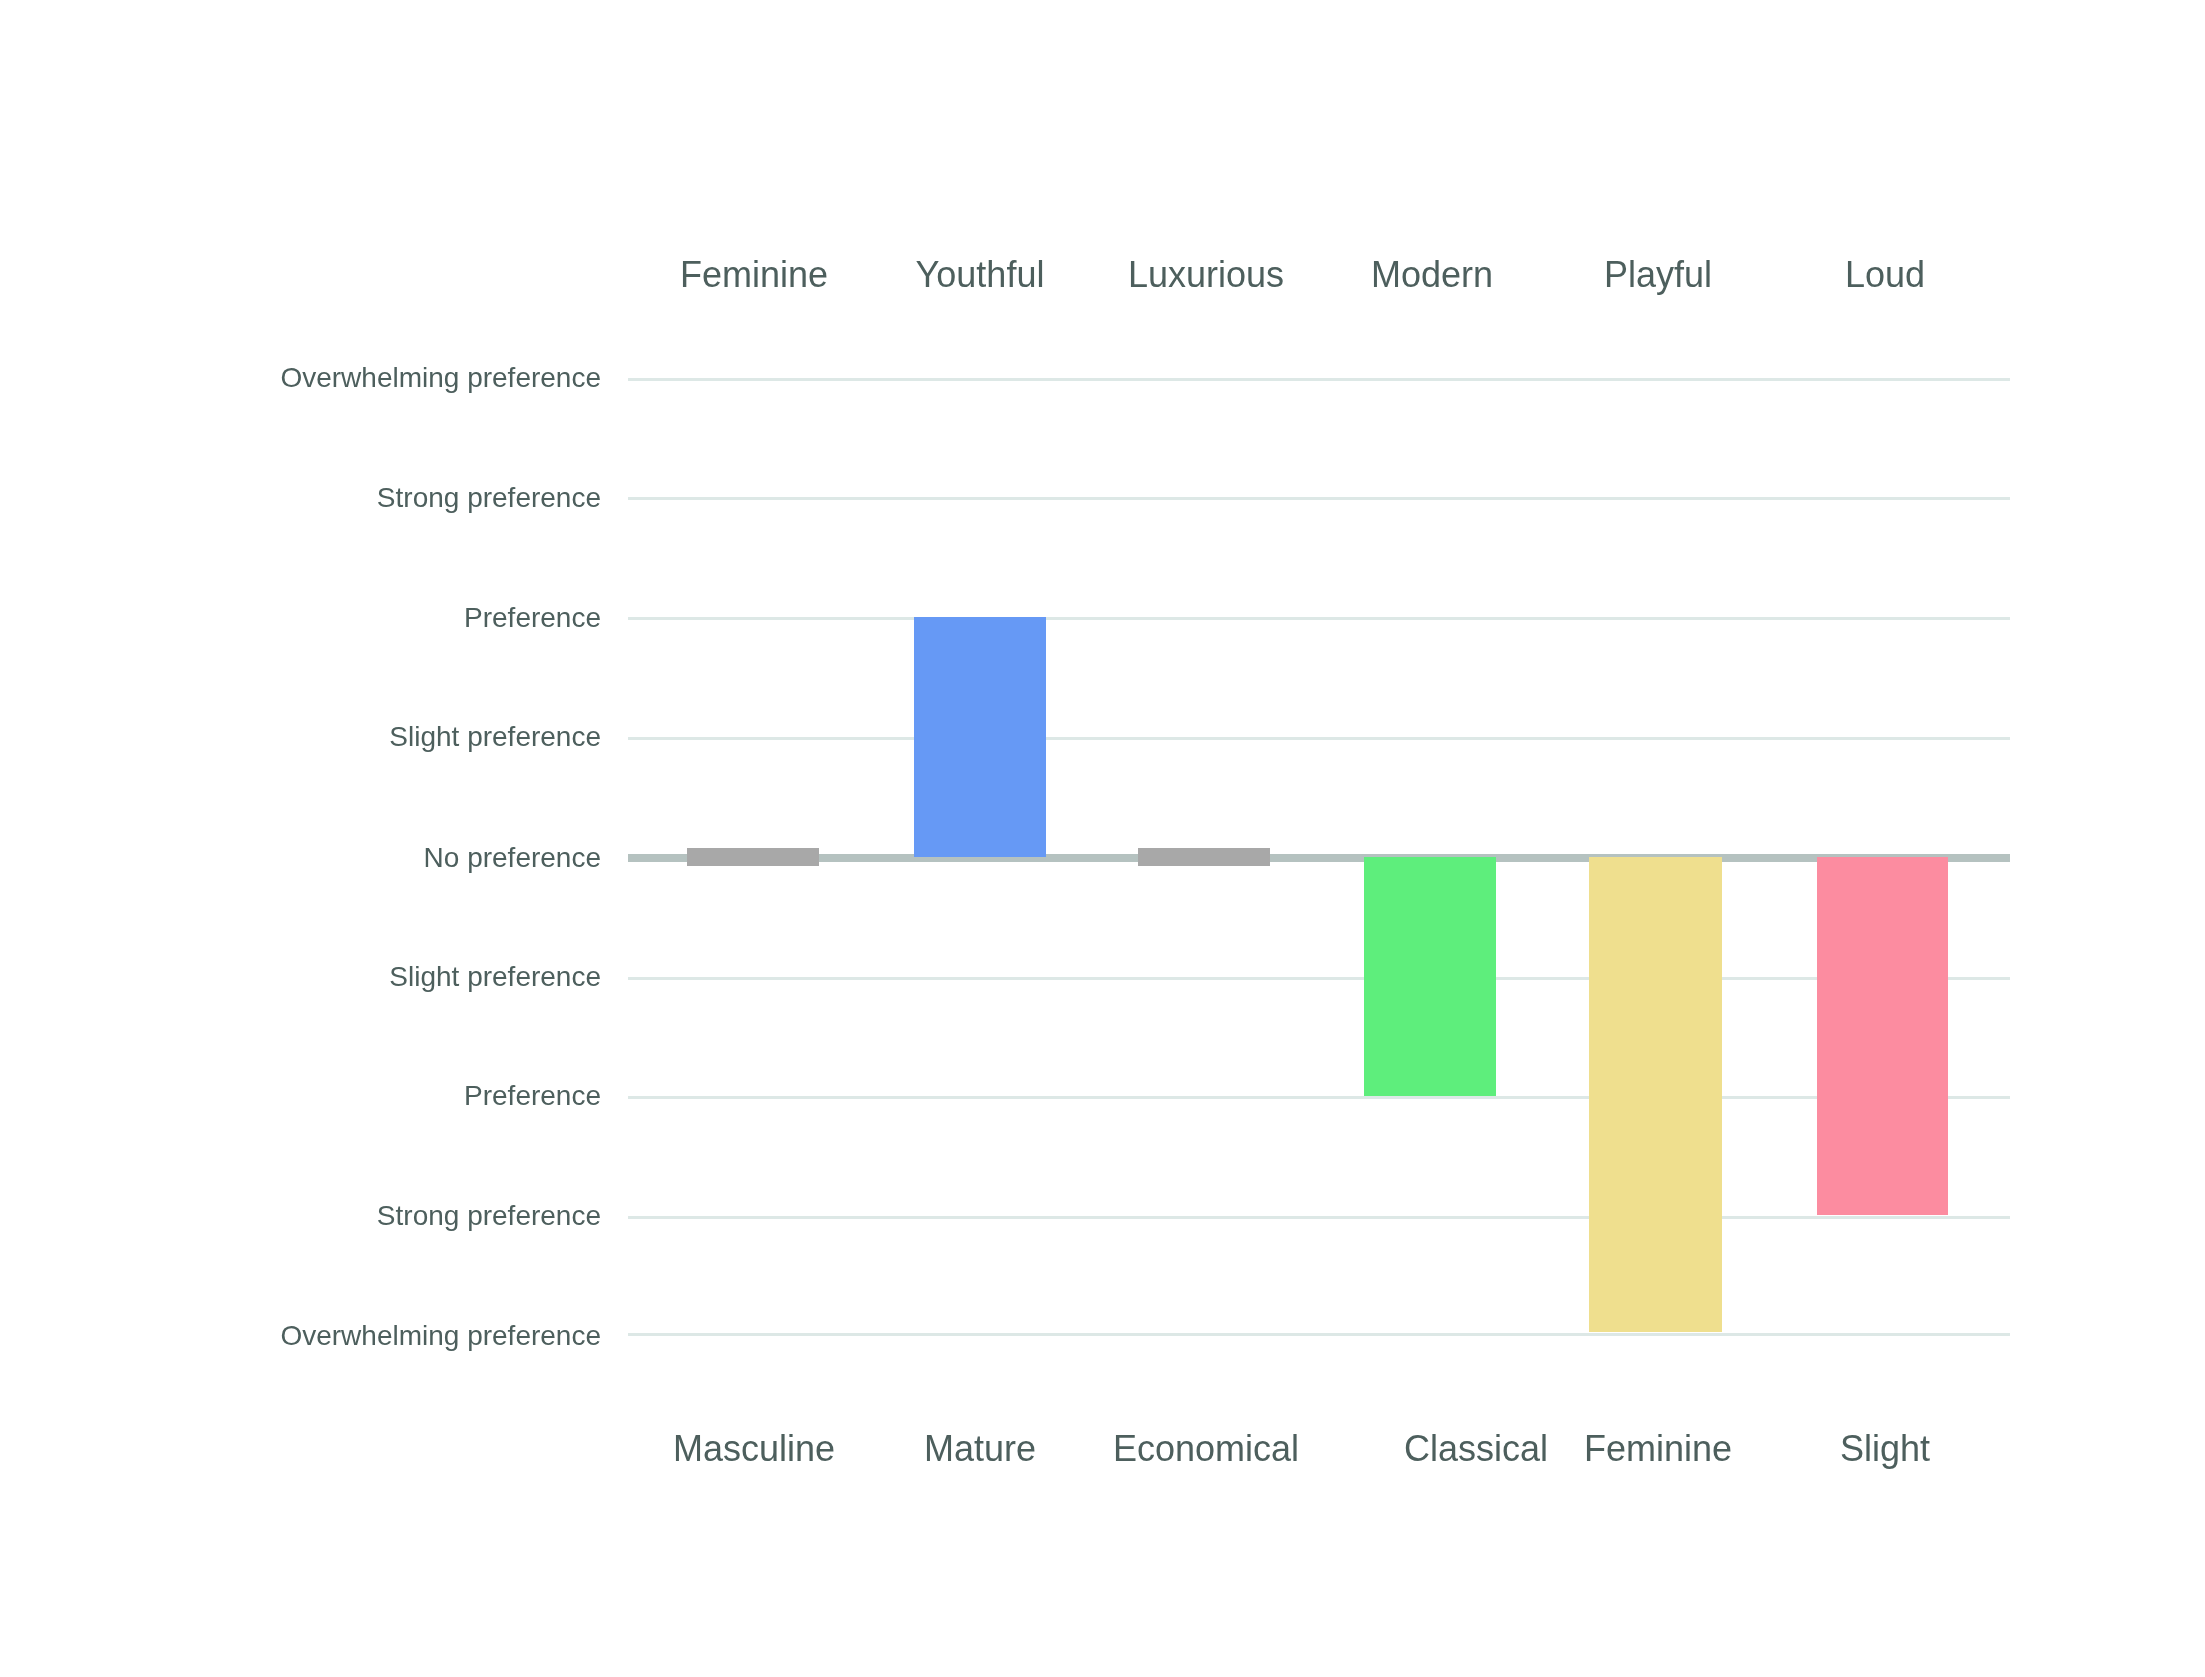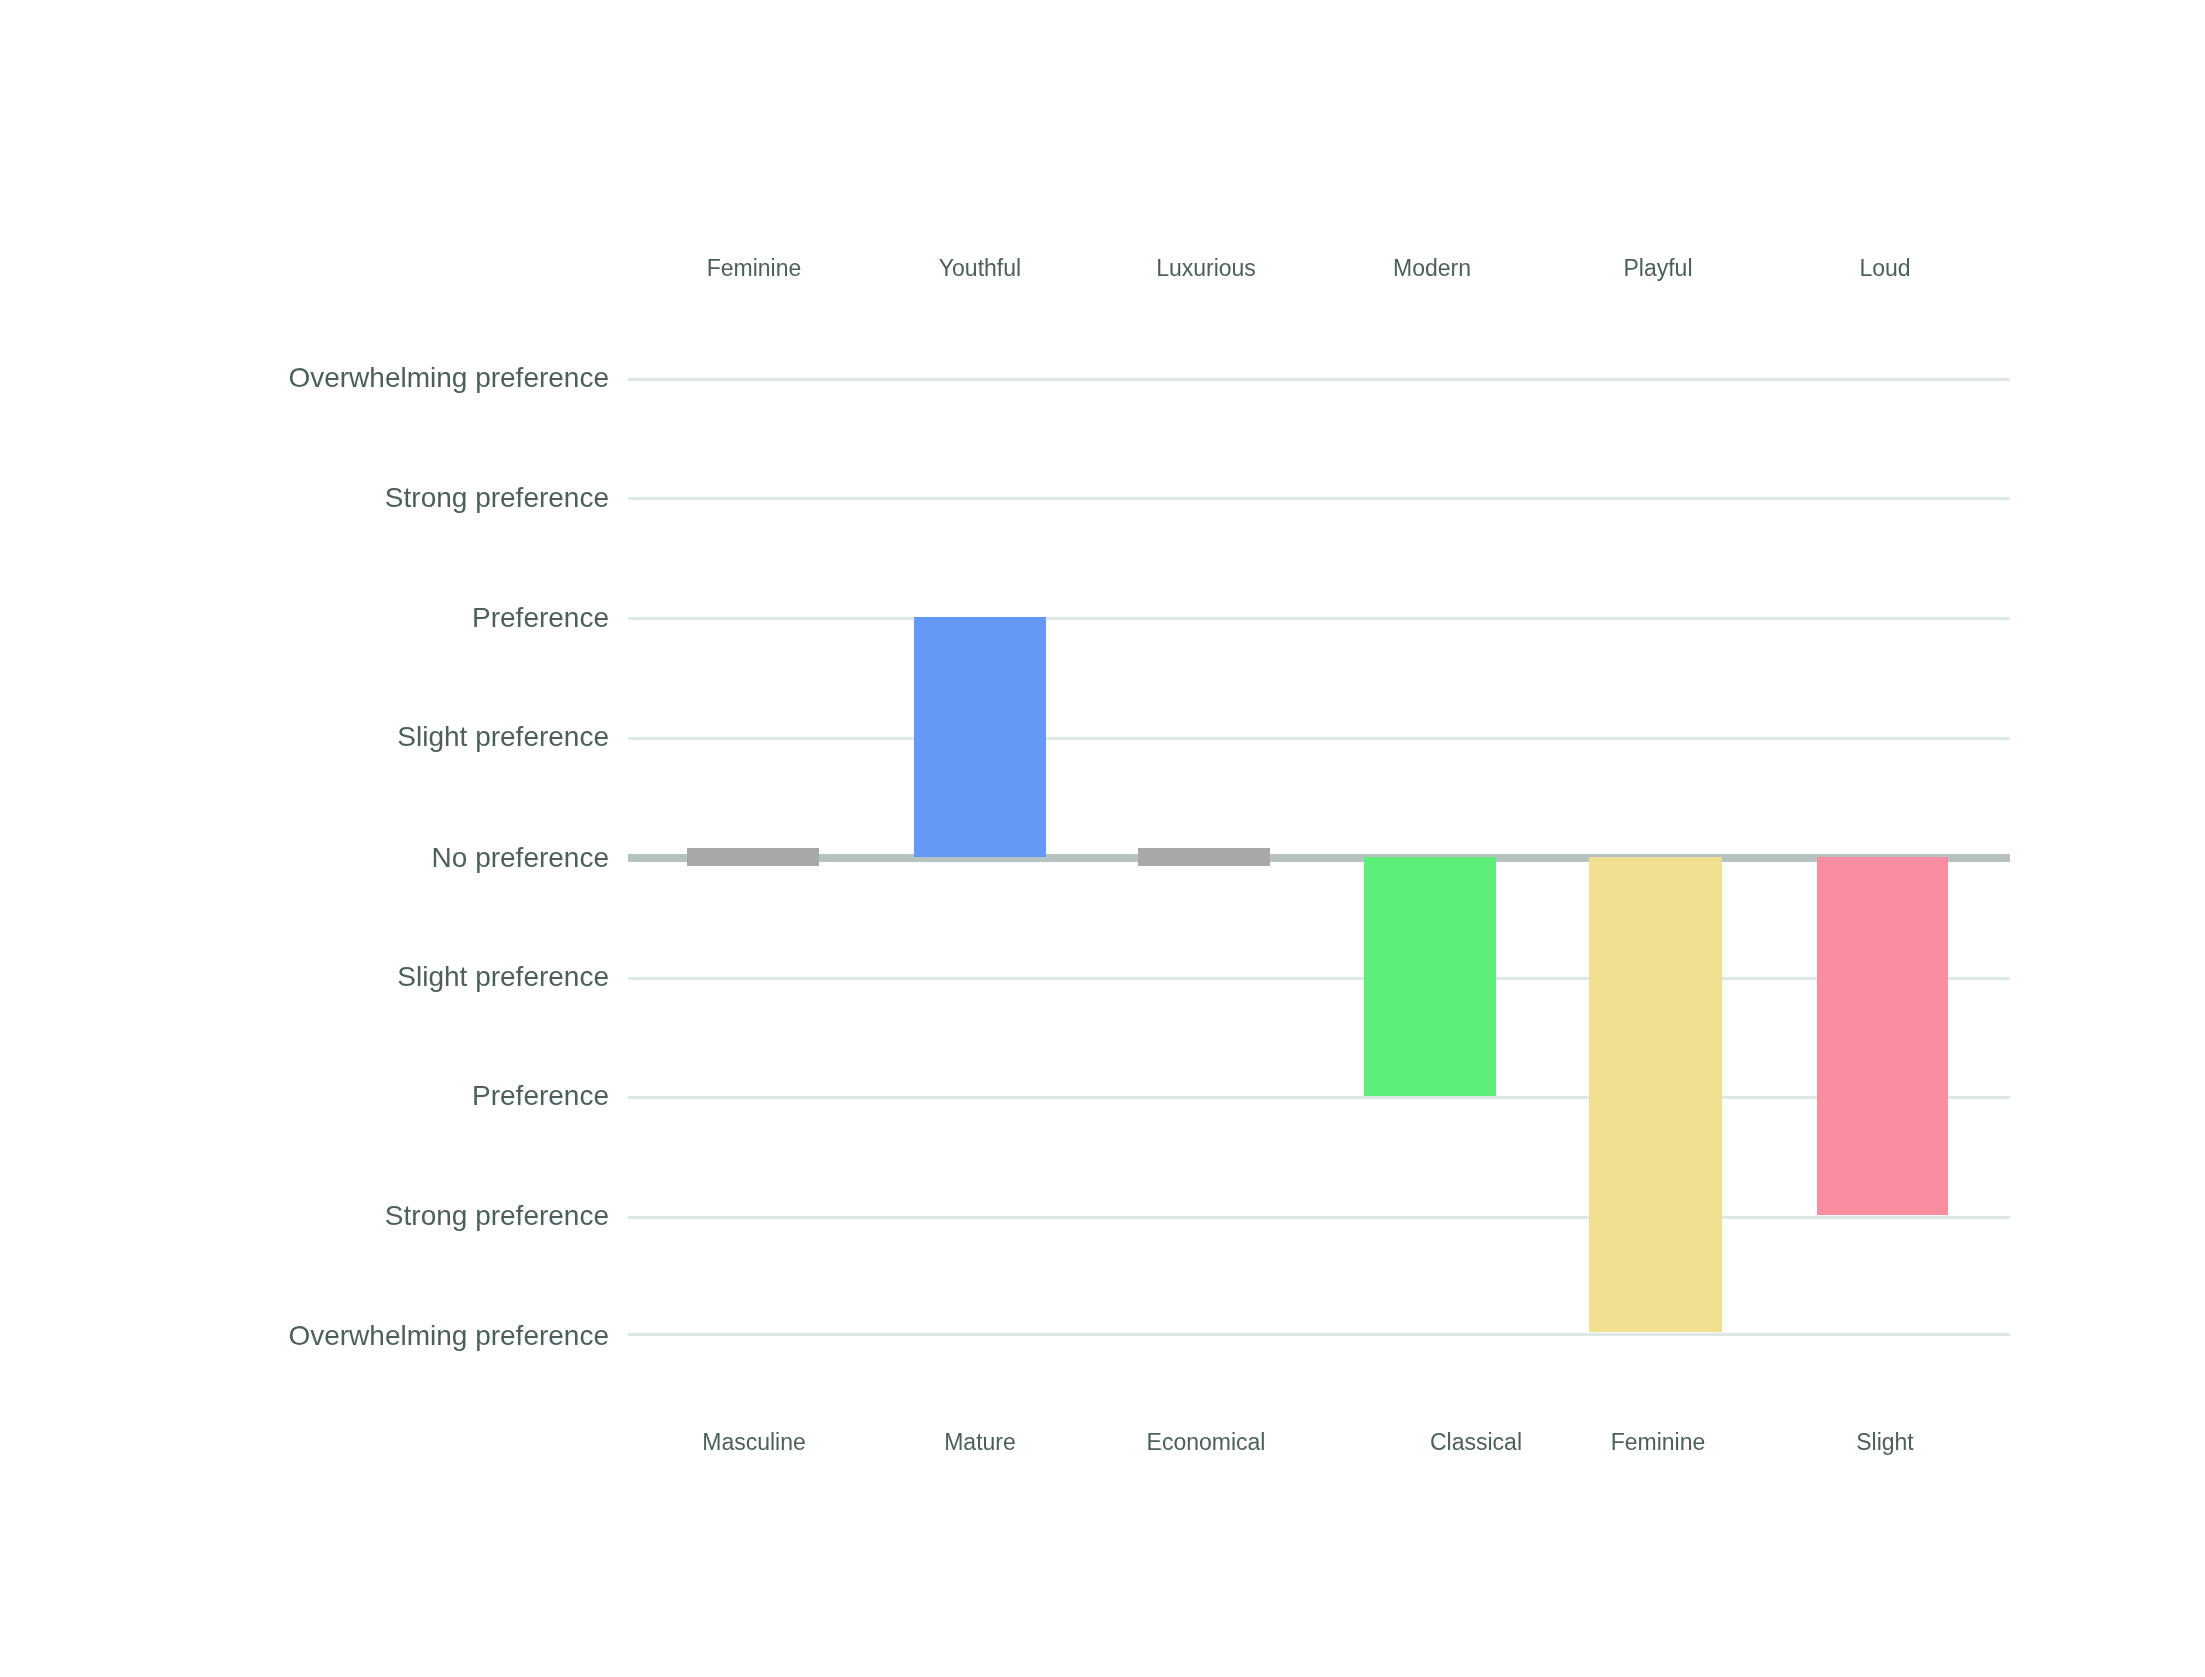--- a/index.html
+++ b/index.html
@@ -55,30 +55,30 @@
     right: 0;
     text-align: right;
     color: #4d5f5d;
     font-size: 28px;
     line-height: 1;
     white-space: nowrap;
     transform: translateY(-50%);
   }
   .y-axis-labels {
     position: absolute;
-    left: 12px;
+    left: 4px;
     top: 0px;
     width: 597px;
     height: 1233px;
   }
 
   .col-label {
     position: absolute;
     color: #4d5f5d;
-    font-size: 23px;
+    font-size: 36px;
     line-height: 1;
     white-space: nowrap;
     transform: translateX(-50%);
   }
   .col-label.top  { top: 257px; }
   .col-label.bot  { top: 1431px; text-align: center; }
 </style>
 </head>
 <body>
 

